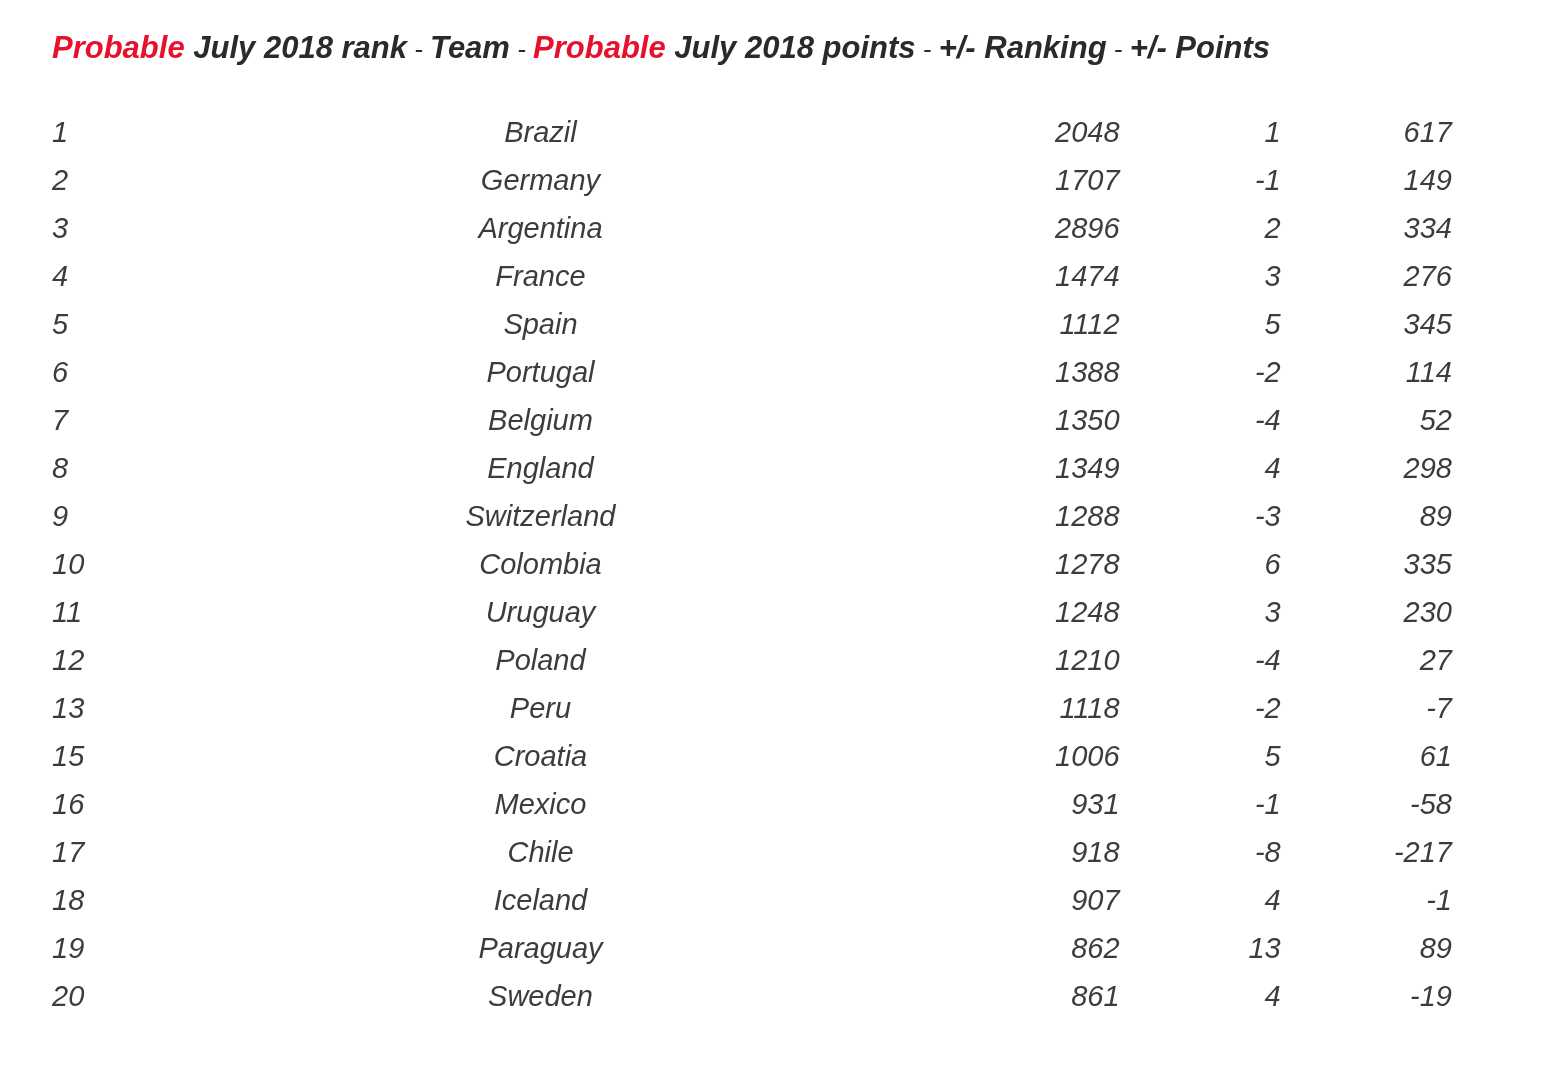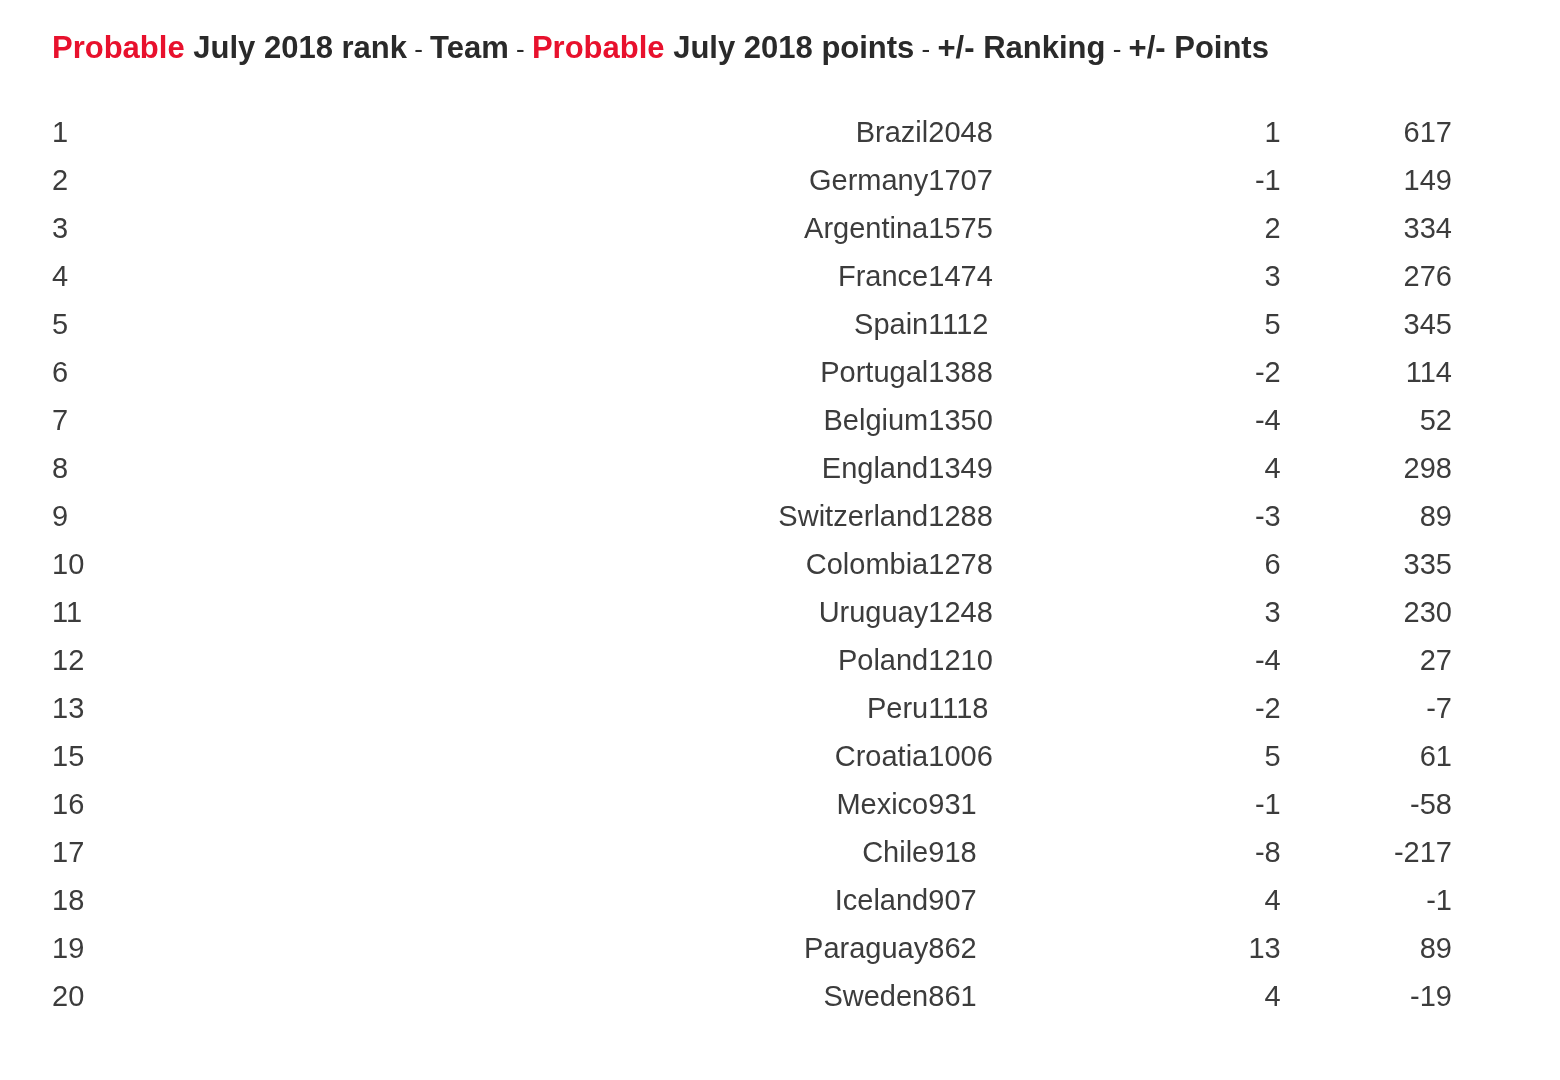--- a/index.html
+++ b/index.html
@@ -13,20 +13,21 @@
     font-family: "Liberation Sans", sans-serif;
     color: #3c3c3c;
     overflow: hidden;
   }
   .page {
     position: relative;
     width: 1560px;
     height: 1080px;
     box-sizing: border-box;
     padding: 30px 0 0 0;
+    font-style: italic;
   }
   .title {
     font-size: 31px;
     font-weight: bold;
     color: #2a2a2a;
     margin-left: 52px;
     white-space: nowrap;
     letter-spacing: 0px;
   }
   .title .red {
@@ -56,25 +57,26 @@
     vertical-align: middle;
     font-weight: normal;
   }
   td.rank {
     width: 100px;
     text-align: left;
     padding-left: 2px;
   }
   td.team {
     width: 770px;
-    text-align: right;
+    text-align: center;
     padding-left: 50px;
   }
   td.points {
     width: 190px;
+    text-align: right;
     padding-right: 4px;
   }
   td.dr {
     width: 160px;
     text-align: right;
     padding-right: 6px;
   }
   td.dp {
     width: 170px;
     text-align: right;
@@ -102,21 +104,21 @@
         <tr>
           <td class="rank">2</td>
           <td class="team">Germany</td>
           <td class="points">1707</td>
           <td class="dr">-1</td>
           <td class="dp">149</td>
         </tr>
         <tr>
           <td class="rank">3</td>
           <td class="team">Argentina</td>
-          <td class="points">1575</td>
+          <td class="points">2896</td>
           <td class="dr">2</td>
           <td class="dp">334</td>
         </tr>
         <tr>
           <td class="rank">4</td>
           <td class="team">France</td>
           <td class="points">1474</td>
           <td class="dr">3</td>
           <td class="dp">276</td>
         </tr>

